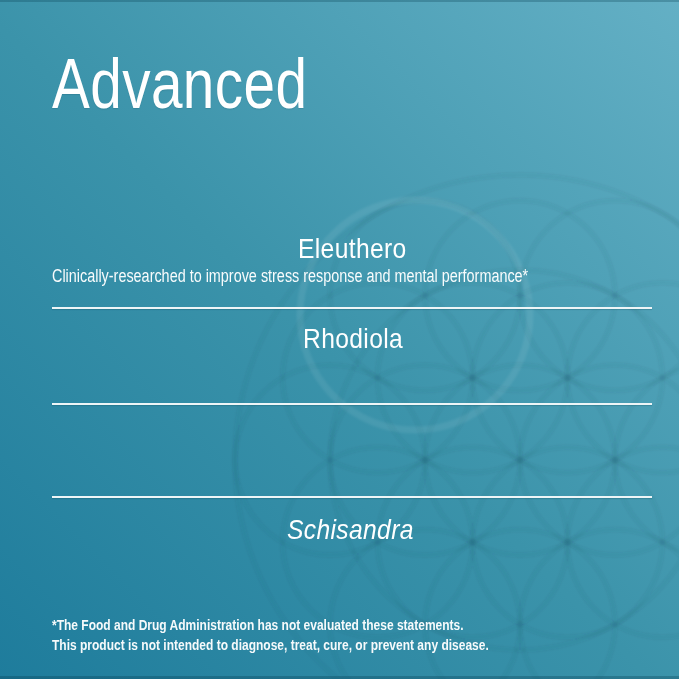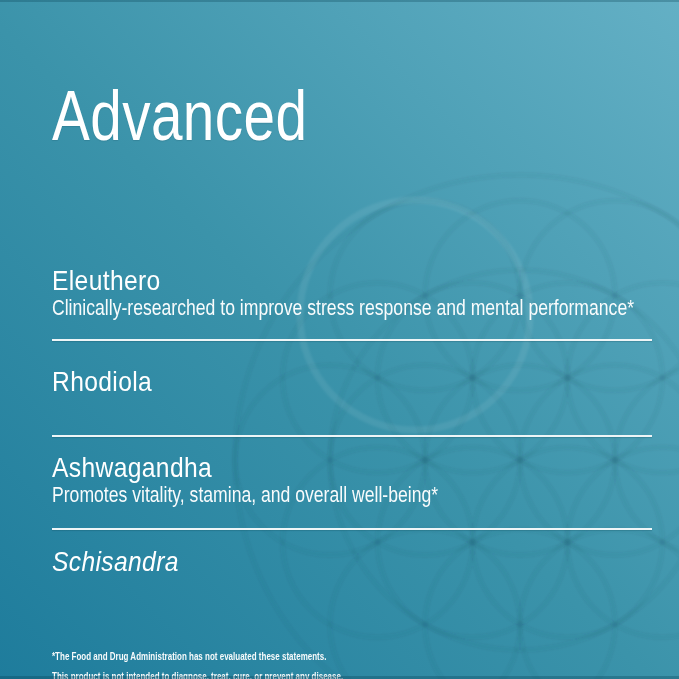--- a/index.html
+++ b/index.html
@@ -38,21 +38,21 @@
   }
 
   .pattern {
     position: absolute;
     left: 0; top: 0;
     width: 679px; height: 679px;
     z-index: 1;
     pointer-events: none;
   }
 
-  .content { position: absolute; inset: 0; z-index: 2; margin-top: 32px; }
+  .content { position: absolute; inset: 0; z-index: 2; }
 
   .condense {
     display: inline-block;
     transform: scaleX(0.8);
     transform-origin: 0 50%;
     white-space: nowrap;
   }
 
   .title {
     position: absolute;
@@ -61,34 +61,35 @@
     line-height: 67px;
     font-weight: 500;
     letter-spacing: 0.5px;
     text-shadow: 0 1px 1px rgba(20, 70, 88, 0.18);
   }
   .title .line { display: block; }
   .title .condense { transform: scaleX(0.81); }
 
   .sec { position: absolute; left: 52px; width: 615px; }
   .sec-1 { top: 234px; }
-  .sec-2 { top: 335px; }
+  .sec-2 { top: 324px; }
   .sec-3 { top: 421px; }
   .sec-4 { top: 515px; font-style: italic; }
 
   .sec h2 {
     font-size: 28px;
     line-height: 30px;
     font-weight: 500;
     letter-spacing: 0.4px;
+    text-align: center;
   }
   .sec h2 .condense { transform: scaleX(0.88); }
 
   .sec p {
-    font-size: 22px;
+    font-size: 18px;
     line-height: 24px;
     font-weight: 400;
     color: rgba(255, 255, 255, 0.97);
   }
   .sec p .condense { transform: scaleX(0.8); }
 
   .divider {
     position: absolute;
     left: 52px;
     width: 600px;
@@ -97,21 +98,21 @@
     box-shadow: 0 1px 1px rgba(15, 70, 88, 0.25);
     z-index: 2;
   }
   .divider-1 { top: 307px; }
   .divider-2 { top: 403px; }
   .divider-3 { top: 496px; }
 
   .disclaimer {
     position: absolute;
     left: 52px; top: 615px;
-    font-size: 10px;
+    font-size: 15px;
     line-height: 20px;
     font-weight: 700;
     color: rgba(255, 255, 255, 0.96);
   }
   .disclaimer p .condense { transform: scaleX(0.8); }
 </style>
 </head>
 <body>
 
 <div class="canvas">
@@ -162,24 +163,20 @@
     </section>
 
     <div class="divider divider-1"></div>
 
     <section class="sec sec-2">
       <h2><span class="condense">Rhodiola</span></h2>
     </section>
 
     <div class="divider divider-2"></div>
 
-    <section class="sec sec-3">
-      <h2><span class="condense">Ashwagandha</span></h2>
-      <p><span class="condense">Promotes vitality, stamina, and overall well-being*</span></p>
-    </section>
 
     <div class="divider divider-3"></div>
 
     <section class="sec sec-4">
       <h2><span class="condense">Schisandra</span></h2>
     </section>
 
     <footer class="disclaimer">
       <p><span class="condense">*The Food and Drug Administration has not evaluated these statements.</span></p>
       <p><span class="condense">This product is not intended to diagnose, treat, cure, or prevent any disease.</span></p>

